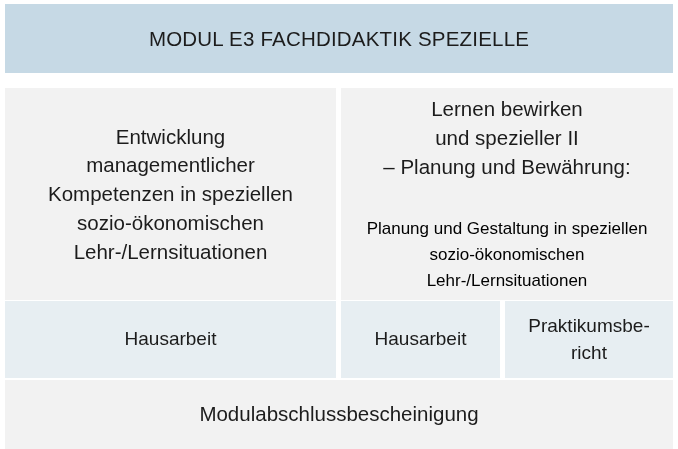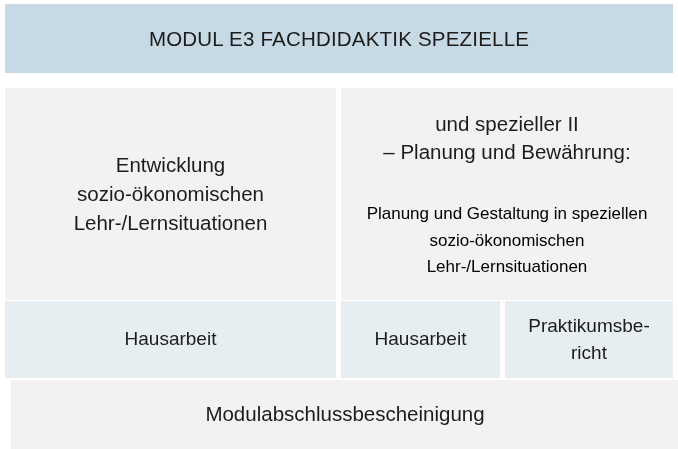--- a/index.html
+++ b/index.html
@@ -103,21 +103,21 @@
     color: #1c1c1c;
     padding: 0 5px;
   }
   .assessment-cell.c1 { width: 331px; margin-right: 5px; }
   .assessment-cell.c2 { width: 159px; margin-right: 5px; }
   .assessment-cell.c3 { width: 168px; }
 
   
   .footer-row {
     position: absolute;
-    left: 11px;
+    left: 5px;
     top: 380px;
     width: 668px;
     height: 69px;
     background: #f2f2f2;
     display: flex;
     align-items: center;
     justify-content: center;
     text-align: center;
   }
   .footer-text {
@@ -135,27 +135,30 @@
     <div class="module-header-text">
       <div>MODUL E3 FACHDIDAKTIK SPEZIELLE</div>
     </div>
   </div>
 
   <div class="content-row">
 
     <div class="content-cell left">
       <div class="title-big">
         <div>Entwicklung</div>
+        <div>managementlicher</div>
+        <div>Kompetenzen in speziellen</div>
         <div>sozio-ökonomischen</div>
         <div>Lehr-/Lernsituationen</div>
       </div>
     </div>
 
     <div class="content-cell right">
       <div class="title-big">
+        <div>Lernen bewirken</div>
         <div>und spezieller II</div>
         <div>– Planung und Bewährung:</div>
       </div>
       <div class="title-small">
         <div>Planung und Gestaltung in speziellen</div>
         <div>sozio-ökonomischen</div>
         <div>Lehr-/Lernsituationen</div>
       </div>
     </div>
 

